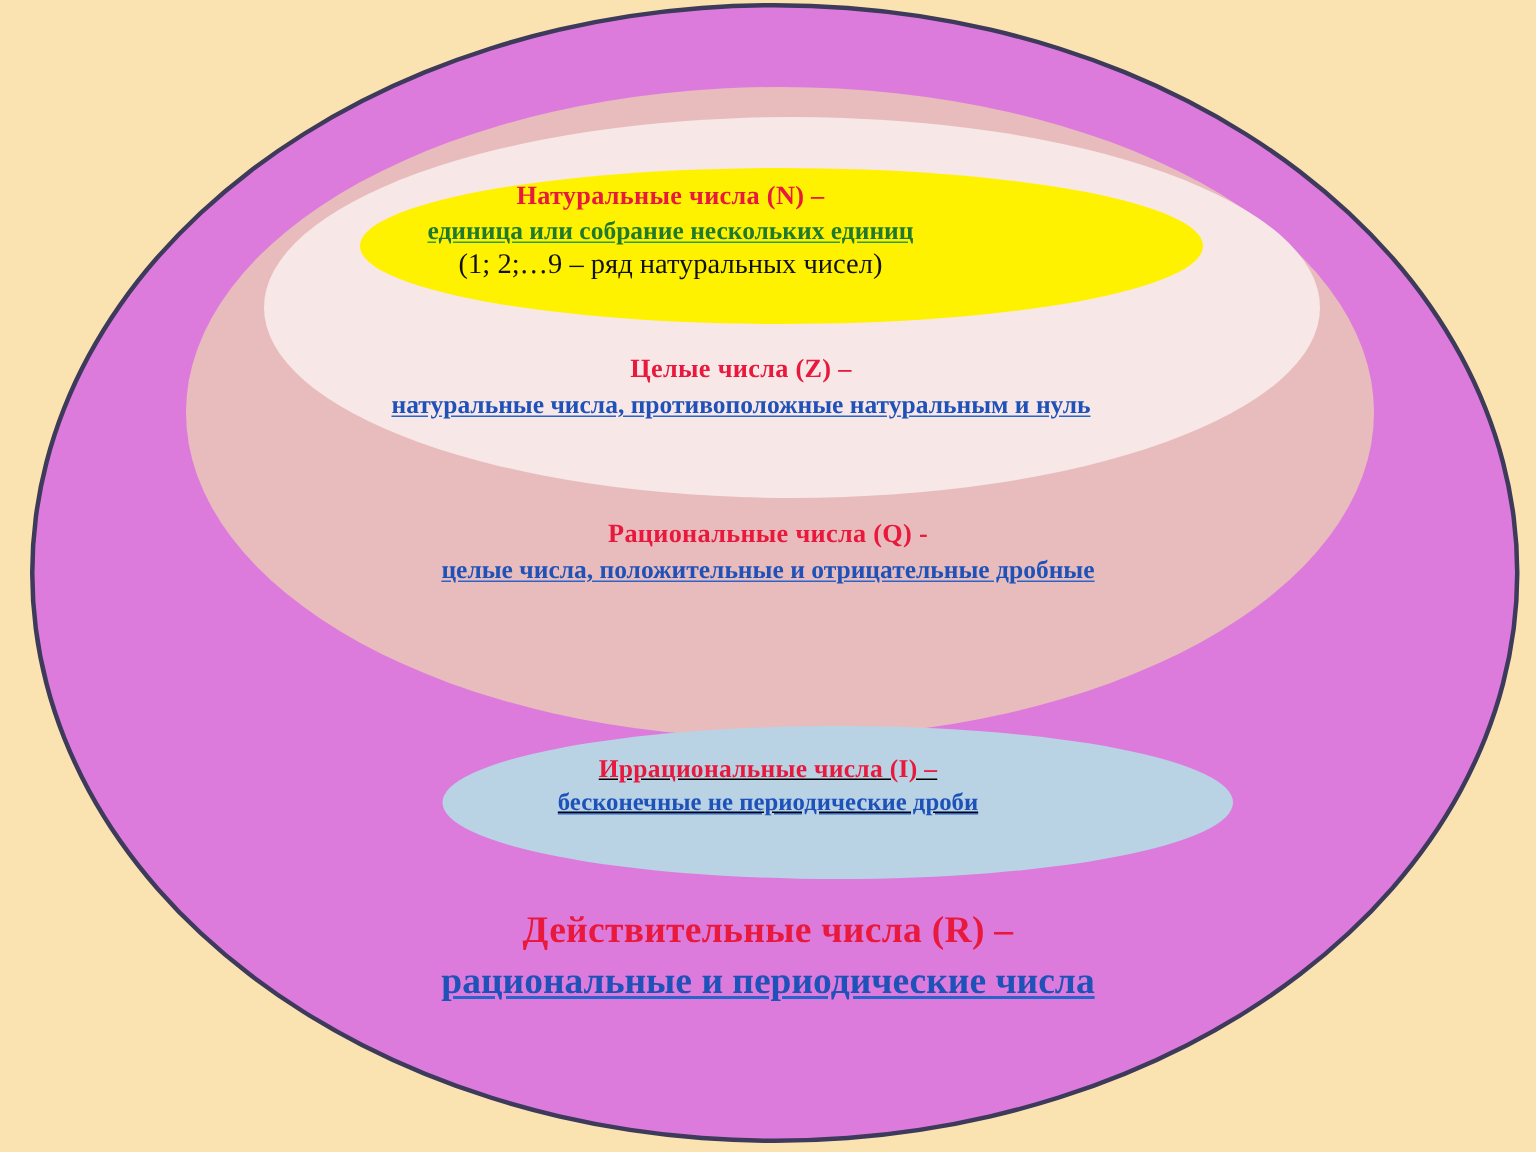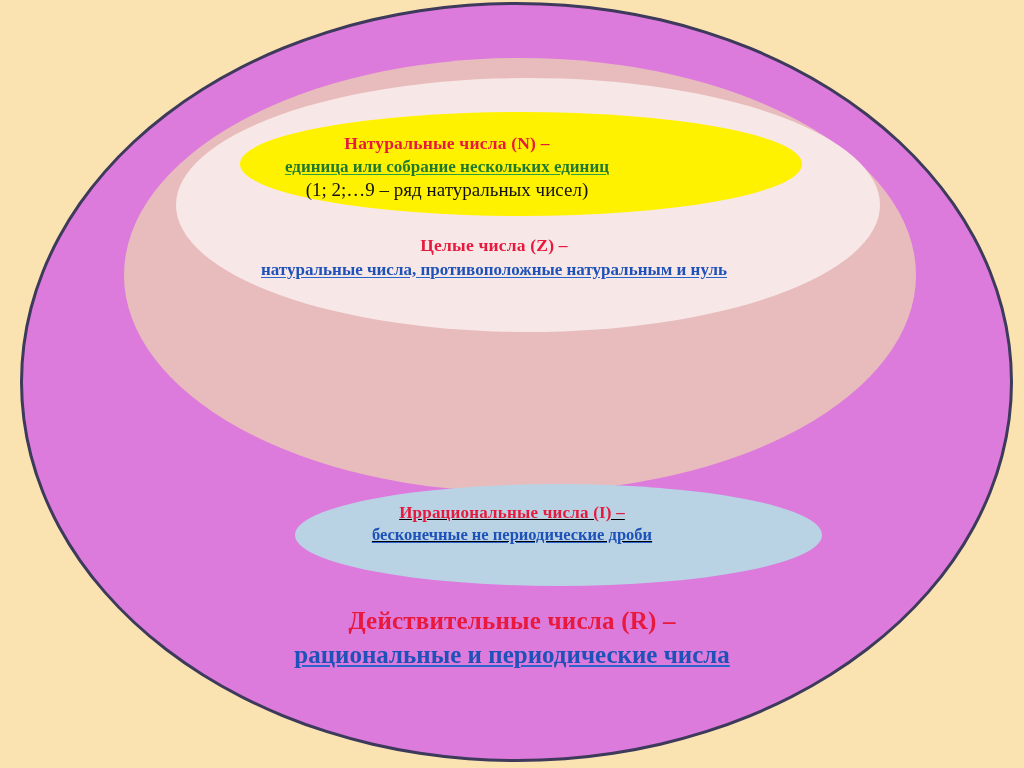--- a/index.html
+++ b/index.html
@@ -104,21 +104,21 @@
     text-align: center;
   }
   .plain-black {
     color: #111111;
     font-weight: normal;
   }
 
   
   #text-natural {
     left: 0;
-    top: 134px;
+    top: 121px;
     width: 894px;
     font-size: 17px;
   }
   #text-natural .heading { font-size: 17.5px; }
   #text-natural .sub-green { font-size: 17px; }
   #text-natural .plain-black { font-size: 19px; }
   #text-natural .line { margin-bottom: 3px; }
 
   
   #text-integer {
@@ -198,20 +198,28 @@
 
   <div class="textblock" id="text-integer">
     <div class="line">
       <span class="heading">Целые числа (Z) –</span>
     </div>
     <div class="line">
       <span class="sub-blue">натуральные числа, противоположные натуральным и нуль</span>
     </div>
   </div>
 
+  <div class="textblock" id="text-rational">
+    <div class="line">
+      <span class="heading">Рациональные числа (Q) -</span>
+    </div>
+    <div class="line">
+      <span class="sub-blue">целые числа, положительные и отрицательные дробные</span>
+    </div>
+  </div>
 
   <div class="textblock" id="text-irrational">
     <div class="line">
       <span class="heading">Иррациональные числа (</span><span class="heading irr-symbol">I</span><span class="heading">) –</span>
     </div>
     <div class="line">
       <span class="sub-blue">бесконечные не периодические дроби</span>
     </div>
   </div>
 

